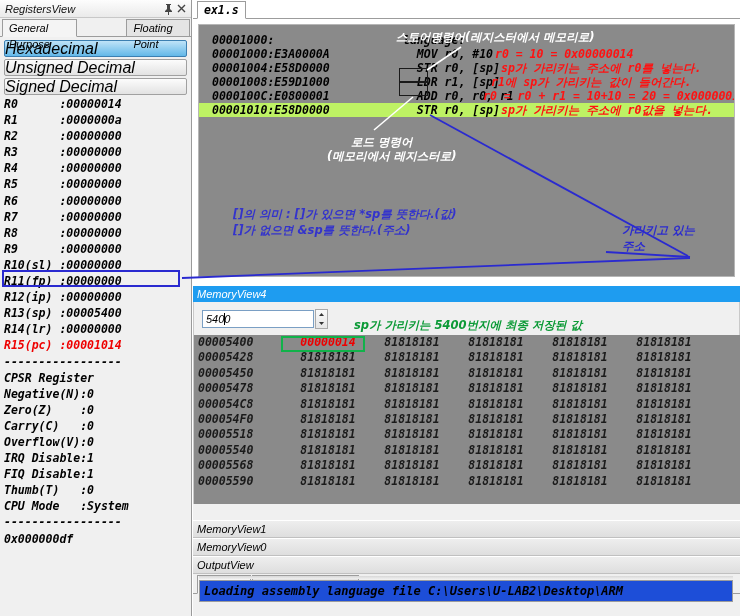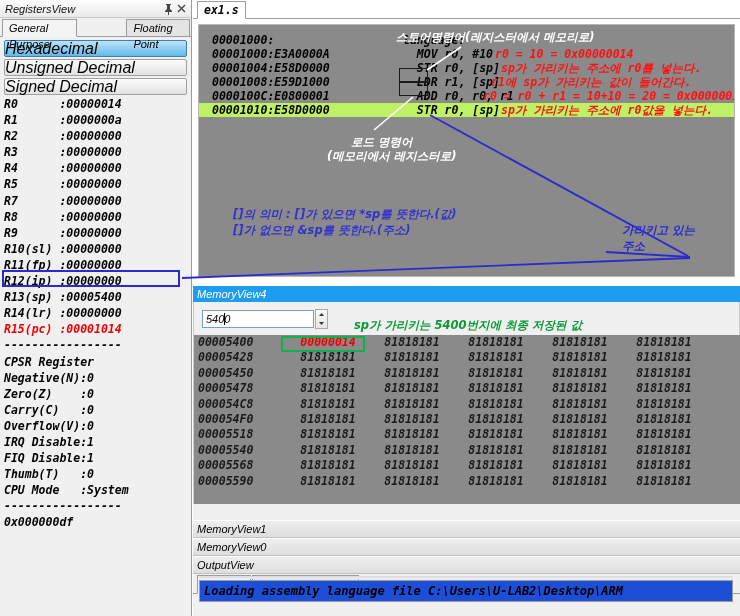--- a/index.html
+++ b/index.html
@@ -200,20 +200,21 @@
       <div class="rbtn">Signed Decimal</div>
     </div>
 
     <div id="reglist">
         <div>R0      :00000014</div>
         <div>R1      :0000000a</div>
         <div>R2      :00000000</div>
         <div>R3      :00000000</div>
         <div>R4      :00000000</div>
         <div>R5      :00000000</div>
+        <div>R6      :00000000</div>
         <div>R7      :00000000</div>
         <div>R8      :00000000</div>
         <div>R9      :00000000</div>
         <div>R10(sl) :00000000</div>
         <div>R11(fp) :00000000</div>
         <div>R12(ip) :00000000</div>
         <div>R13(sp) :00005400</div>
         <div>R14(lr) :00000000</div>
         <div class="red">R15(pc) :00001014</div>
         <div>-----------------</div>

